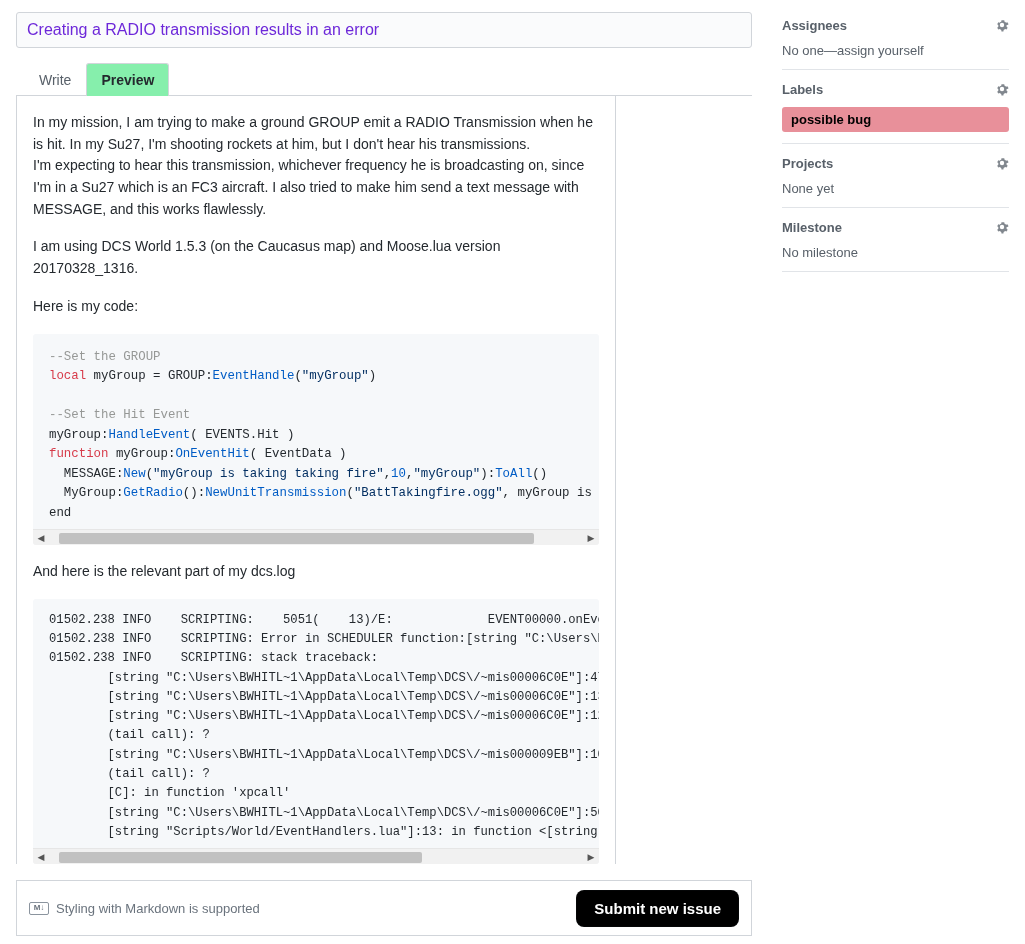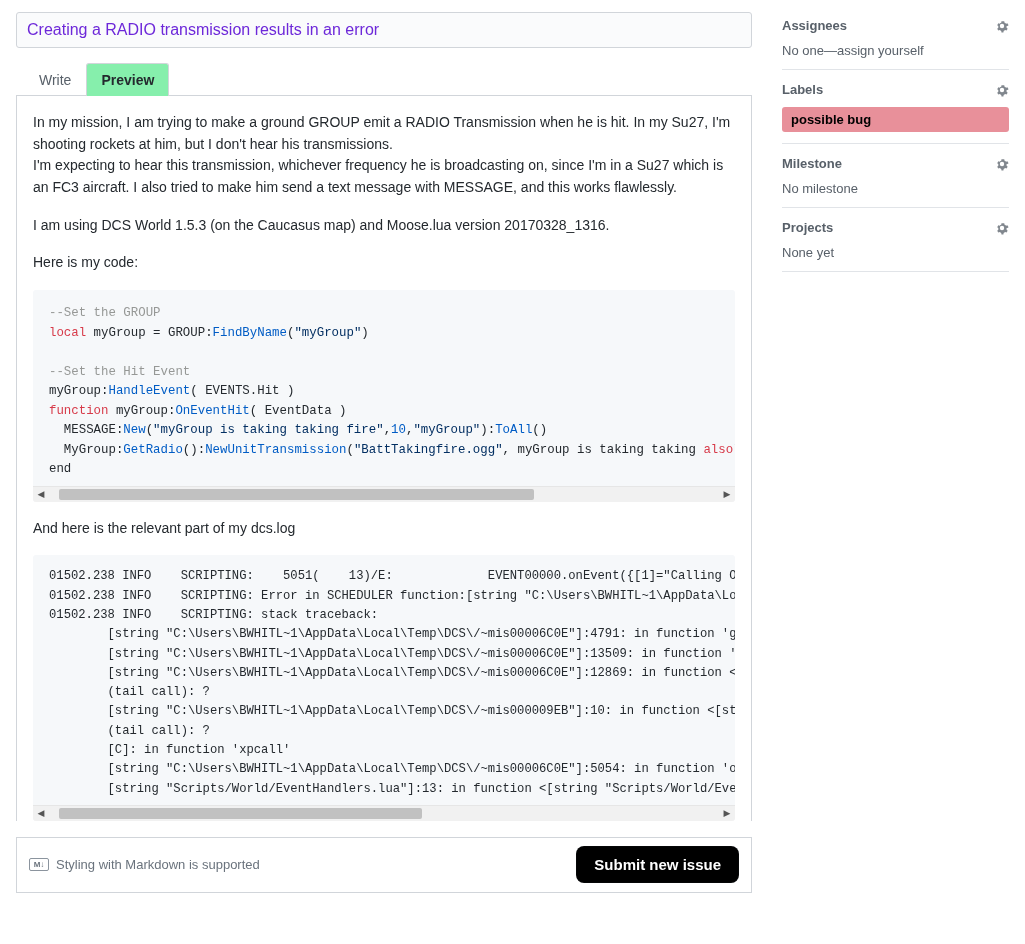--- a/index.html
+++ b/index.html
@@ -61,21 +61,21 @@
     background: transparent;
   }
   .tab.selected {
     background: #86efac;
     border-color: #d1d5da;
     color: #24292e;
     font-weight: bold;
   }
 
   .comment-body {
-    width: 736px;
+    width: 600px;
     padding: 16px 0 0 0;
     border-left: 1px solid #d1d5da;
     border-right: 1px solid #d1d5da;
     border-bottom: none;
     margin-top: 0;
     padding-left: 0;
   }
   .body-inner { padding: 0 16px; }
 
   p.para {
@@ -187,21 +187,21 @@
     padding: 18px 16px 0 14px;
   }
   .side-section {
     border-bottom: 1px solid #e1e4e8;
     padding-bottom: 11px;
     margin-bottom: 12px;
   }
   .side-section:last-child { border-bottom: 1px solid #e1e4e8; }
   .side-head {
     display: flex;
-    align-items: flex-end;
+    align-items: flex-start;
     justify-content: space-between;
     margin-bottom: 10px;
   }
   .side-title {
     font-size: 13px;
     font-weight: bold;
     color: #586069;
   }
   .gear {
     width: 14px; height: 14px;
@@ -244,21 +244,21 @@
           <span>In my mission, I am trying to make a ground GROUP emit a RADIO Transmission when he is hit. In my Su27, I'm shooting rockets at him, but I don't hear his transmissions.</span><br>
           <span>I'm expecting to hear this transmission, whichever frequency he is broadcasting on, since I'm in a Su27 which is an FC3 aircraft. I also tried to make him send a text message with MESSAGE, and this works flawlessly.</span>
         </p>
 
         <p class="para">I am using DCS World 1.5.3 (on the Caucasus map) and Moose.lua version 20170328_1316.</p>
 
         <p class="para">Here is my code:</p>
 
         <div class="code-box">
           <div class="code-scroll"><span class="k-comment">--Set the GROUP</span>
-<span><span class="k-keyword">local</span> myGroup = GROUP:<span class="k-fn">FindByName</span>(<span class="k-str">"myGroup"</span>)</span>
+<span><span class="k-keyword">local</span> myGroup = GROUP:<span class="k-fn">EventHandle</span>(<span class="k-str">"myGroup"</span>)</span>
 
 <span class="k-comment">--Set the Hit Event</span>
 <span>myGroup:<span class="k-fn">HandleEvent</span>( EVENTS.Hit )</span>
 <span><span class="k-keyword">function</span> myGroup:<span class="k-fn">OnEventHit</span>( EventData )</span>
 <span>  MESSAGE:<span class="k-fn">New</span>(<span class="k-str">"myGroup is taking taking fire"</span>,<span class="k-fn">10</span>,<span class="k-str">"myGroup"</span>):<span class="k-fn">ToAll</span>()</span>
 <span>  MyGroup:<span class="k-fn">GetRadio</span>():<span class="k-fn">NewUnitTransmission</span>(<span class="k-str">"BattTakingfire.ogg"</span>, myGroup is taking taking <span class="k-red">also</span>",  8, 122</span>
 <span>end</span></div>
           <div class="hscroll">
             <div class="arrow">◀</div>
             <div class="track">
@@ -326,36 +326,36 @@
           <svg width="14" height="14" viewBox="0 0 16 16" fill="#586069">
               <path d="M8 10.5a2.5 2.5 0 110-5 2.5 2.5 0 010 5zm6.2-2.5l1.3-1-1.3-2.2-1.6.5a5.6 5.6 0 00-1.7-1l-.3-1.6H7.4l-.3 1.6a5.6 5.6 0 00-1.7 1L3.8 4.8 2.5 7l1.3 1a5.6 5.6 0 000 2l-1.3 1L3.8 13.2l1.6-.5a5.6 5.6 0 001.7 1l.3 1.6h2.2l.3-1.6a5.6 5.6 0 001.7-1l1.6.5 1.3-2.2-1.3-1a5.6 5.6 0 000-2z"></path>
             </svg>
         </span>
       </div>
       <span class="label-chip">possible bug</span>
     </div>
 
     <div class="side-section">
       <div class="side-head">
+        <span class="side-title">Projects</span>
+        <span class="gear">
+          <svg width="14" height="14" viewBox="0 0 16 16" fill="#586069">
+              <path d="M8 10.5a2.5 2.5 0 110-5 2.5 2.5 0 010 5zm6.2-2.5l1.3-1-1.3-2.2-1.6.5a5.6 5.6 0 00-1.7-1l-.3-1.6H7.4l-.3 1.6a5.6 5.6 0 00-1.7 1L3.8 4.8 2.5 7l1.3 1a5.6 5.6 0 000 2l-1.3 1L3.8 13.2l1.6-.5a5.6 5.6 0 001.7 1l.3 1.6h2.2l.3-1.6a5.6 5.6 0 001.7-1l1.6.5 1.3-2.2-1.3-1a5.6 5.6 0 000-2z"></path>
+            </svg>
+        </span>
+      </div>
+      <div class="side-text">None yet</div>
+    </div>
+
+    <div class="side-section">
+      <div class="side-head">
         <span class="side-title">Milestone</span>
         <span class="gear">
           <svg width="14" height="14" viewBox="0 0 16 16" fill="#586069">
               <path d="M8 10.5a2.5 2.5 0 110-5 2.5 2.5 0 010 5zm6.2-2.5l1.3-1-1.3-2.2-1.6.5a5.6 5.6 0 00-1.7-1l-.3-1.6H7.4l-.3 1.6a5.6 5.6 0 00-1.7 1L3.8 4.8 2.5 7l1.3 1a5.6 5.6 0 000 2l-1.3 1L3.8 13.2l1.6-.5a5.6 5.6 0 001.7 1l.3 1.6h2.2l.3-1.6a5.6 5.6 0 001.7-1l1.6.5 1.3-2.2-1.3-1a5.6 5.6 0 000-2z"></path>
             </svg>
         </span>
       </div>
       <div class="side-text">No milestone</div>
     </div>
 
-    <div class="side-section">
-      <div class="side-head">
-        <span class="side-title">Projects</span>
-        <span class="gear">
-          <svg width="14" height="14" viewBox="0 0 16 16" fill="#586069">
-              <path d="M8 10.5a2.5 2.5 0 110-5 2.5 2.5 0 010 5zm6.2-2.5l1.3-1-1.3-2.2-1.6.5a5.6 5.6 0 00-1.7-1l-.3-1.6H7.4l-.3 1.6a5.6 5.6 0 00-1.7 1L3.8 4.8 2.5 7l1.3 1a5.6 5.6 0 000 2l-1.3 1L3.8 13.2l1.6-.5a5.6 5.6 0 001.7 1l.3 1.6h2.2l.3-1.6a5.6 5.6 0 001.7-1l1.6.5 1.3-2.2-1.3-1a5.6 5.6 0 000-2z"></path>
-            </svg>
-        </span>
-      </div>
-      <div class="side-text">None yet</div>
-    </div>
-
   </div>
 </div>
 
 </body></html>

